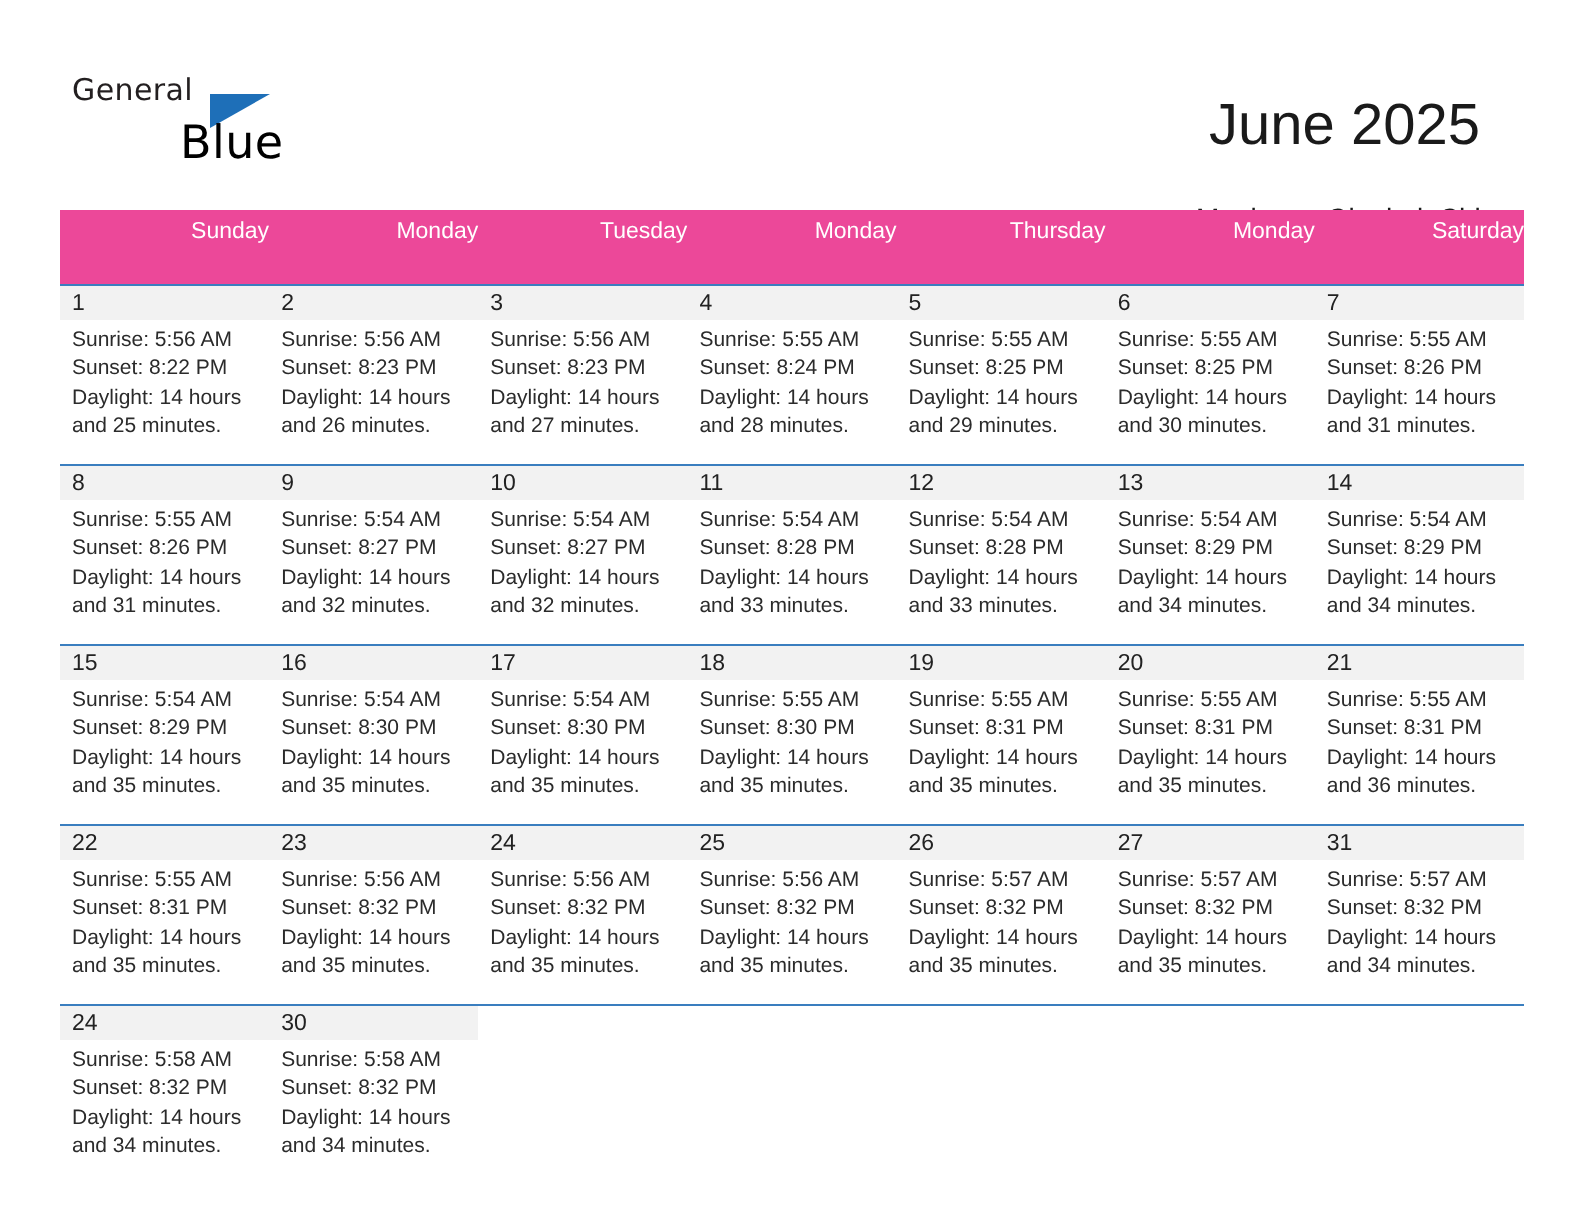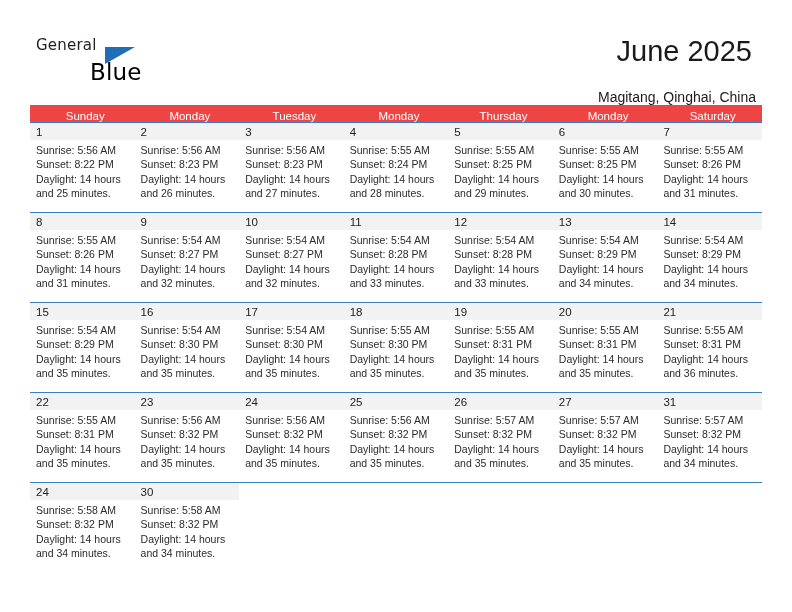--- a/index.html
+++ b/index.html
@@ -67,45 +67,45 @@
     position: absolute;
     right: 36px;
     top: 30px;
     text-align: right;
   }
   .month-title {
     font-size: 29px;
     color: #1a1a1a;
     line-height: 34px;
     font-weight: normal;
-    margin: 4px;
+    margin: 16px;
   }
   .location {
     font-size: 14px;
     color: #1a1a1a;
     line-height: 18px;
     margin-top: 20px;
   }
 
   
   .calendar {
     position: absolute;
     left: 30px;
     top: 105px;
     width: 732px;
     border-collapse: collapse;
     table-layout: fixed;
   }
   .calendar th {
-    background: #ef4444;
+    background: #ec4899;
     color: #ffffff;
     font-size: 11.5px;
     font-weight: normal;
-    text-align: center;
-    padding: 5px 0 0 6px;
+    text-align: right;
+    padding: 5px 0 20px 6px;
     height: 11px;
     border: none;
   }
   .calendar td {
     vertical-align: top;
     padding: 0;
     border: none;
     border-top: 1px solid #3a7ebf;
     width: 104.5px;
     height: 89px;

